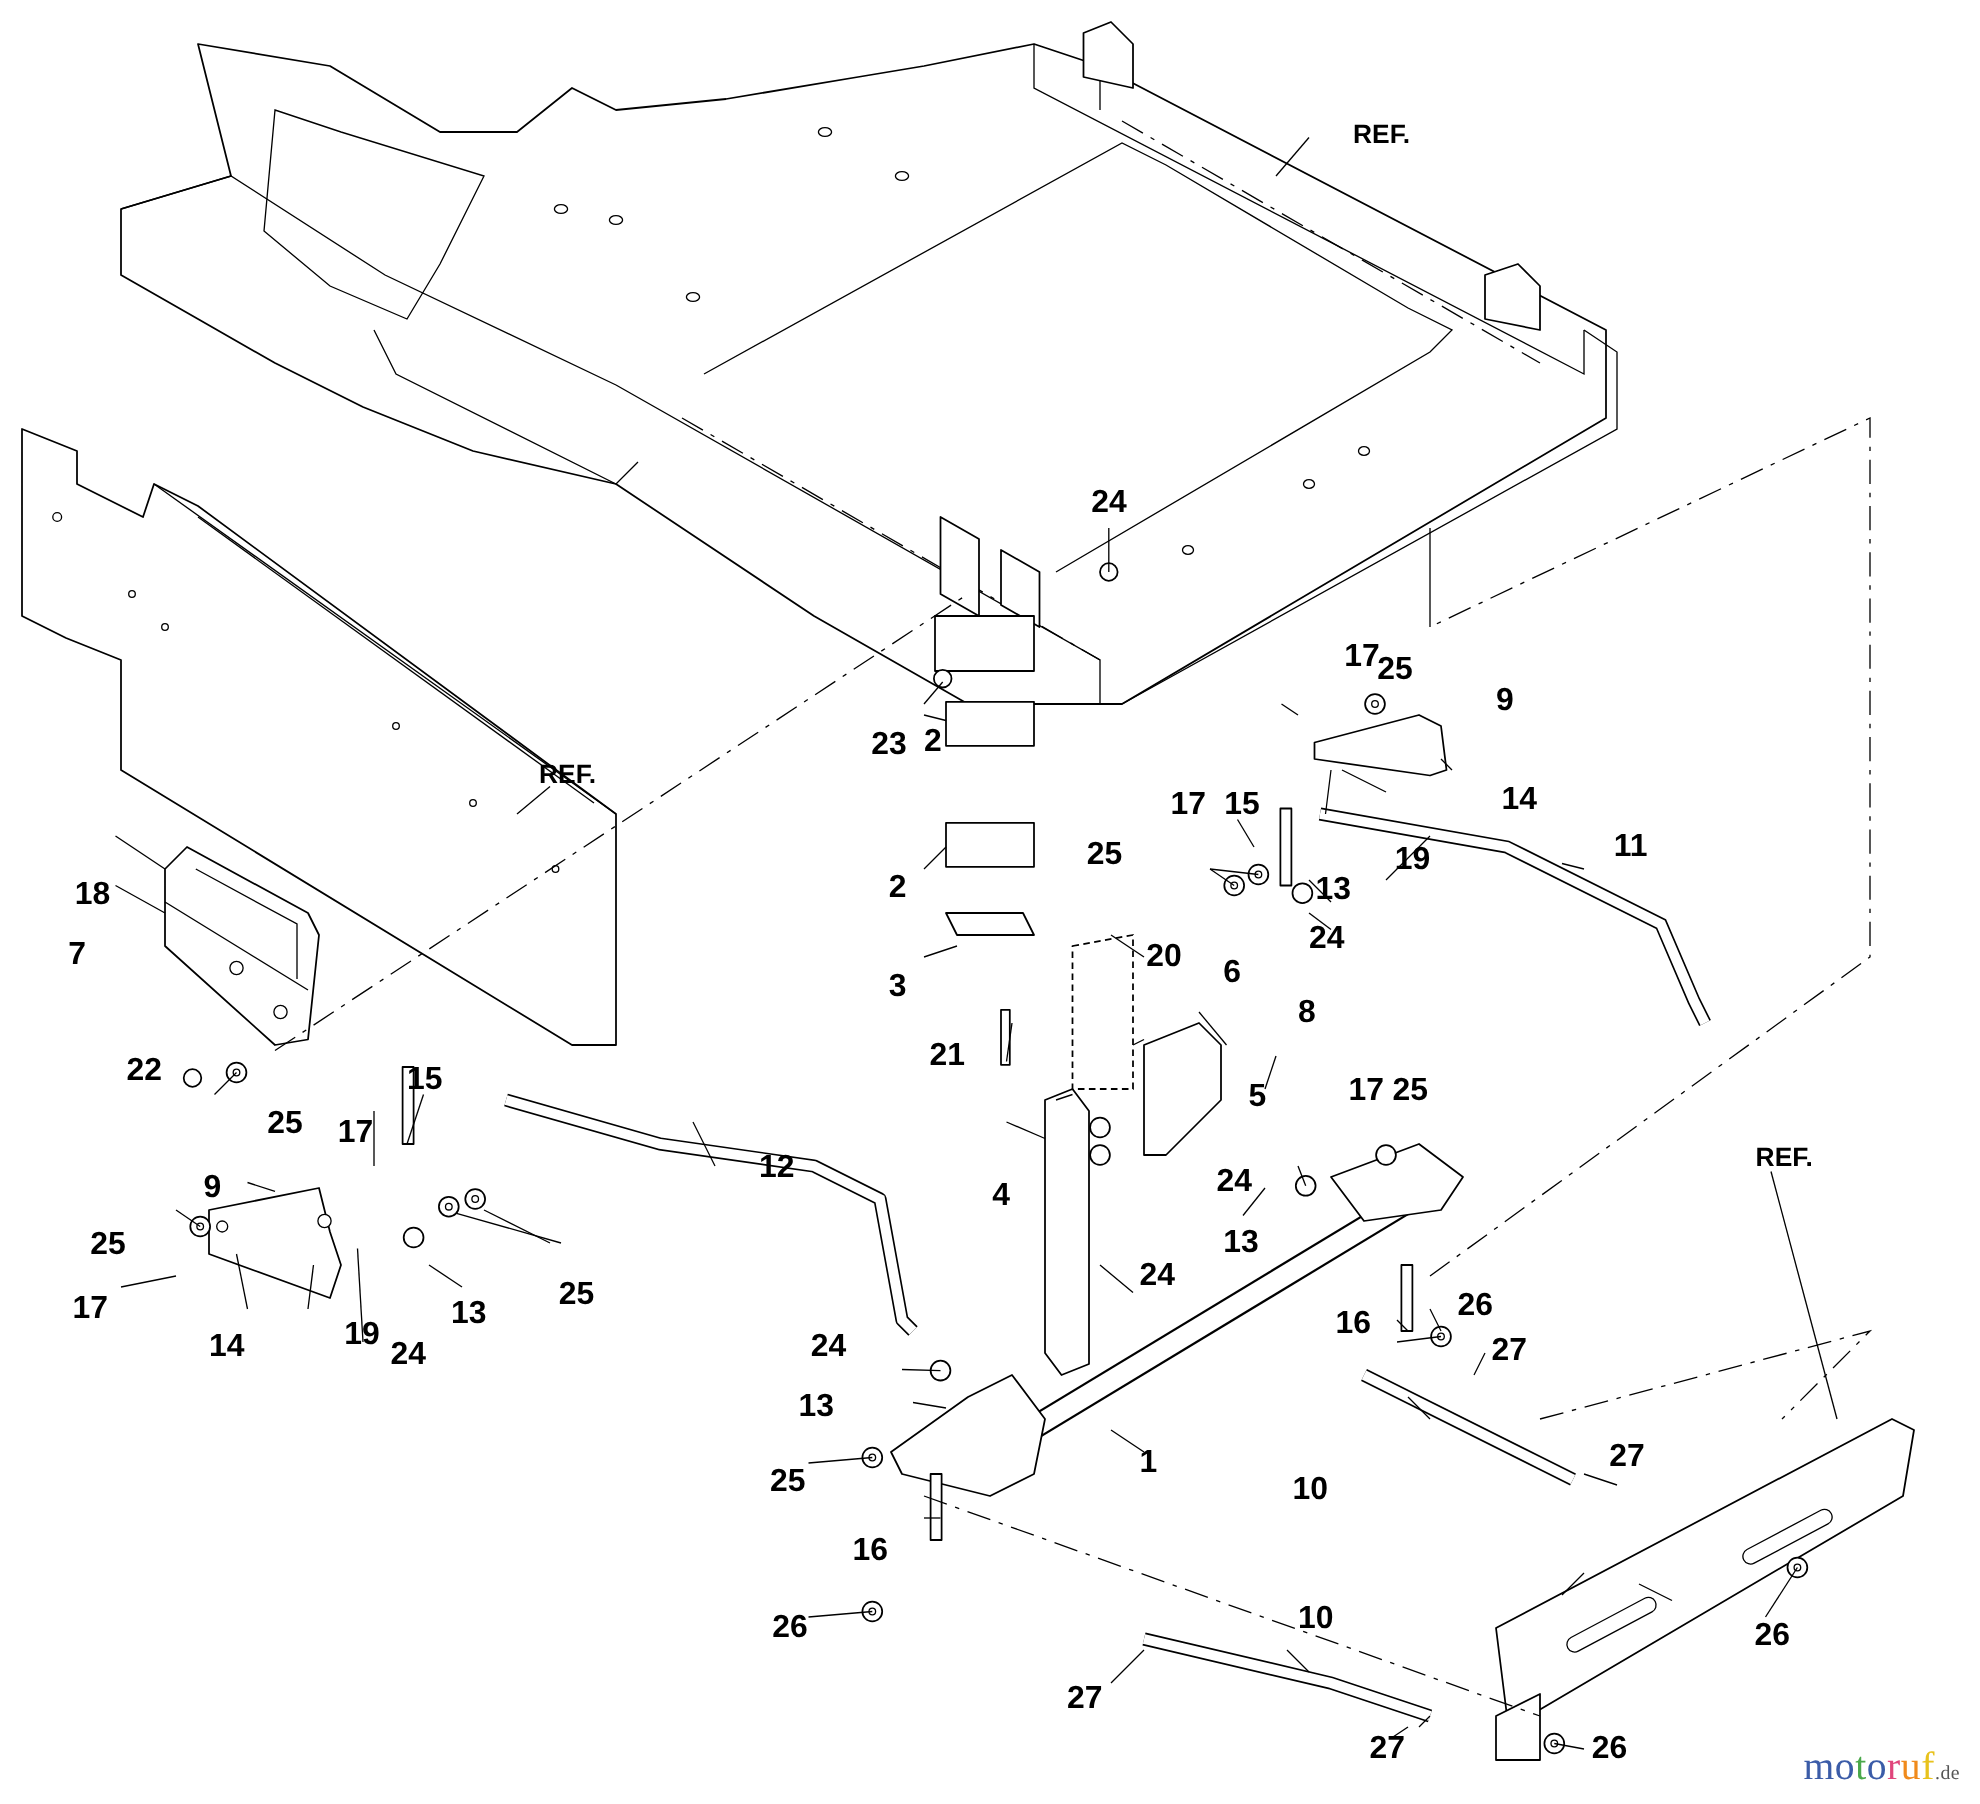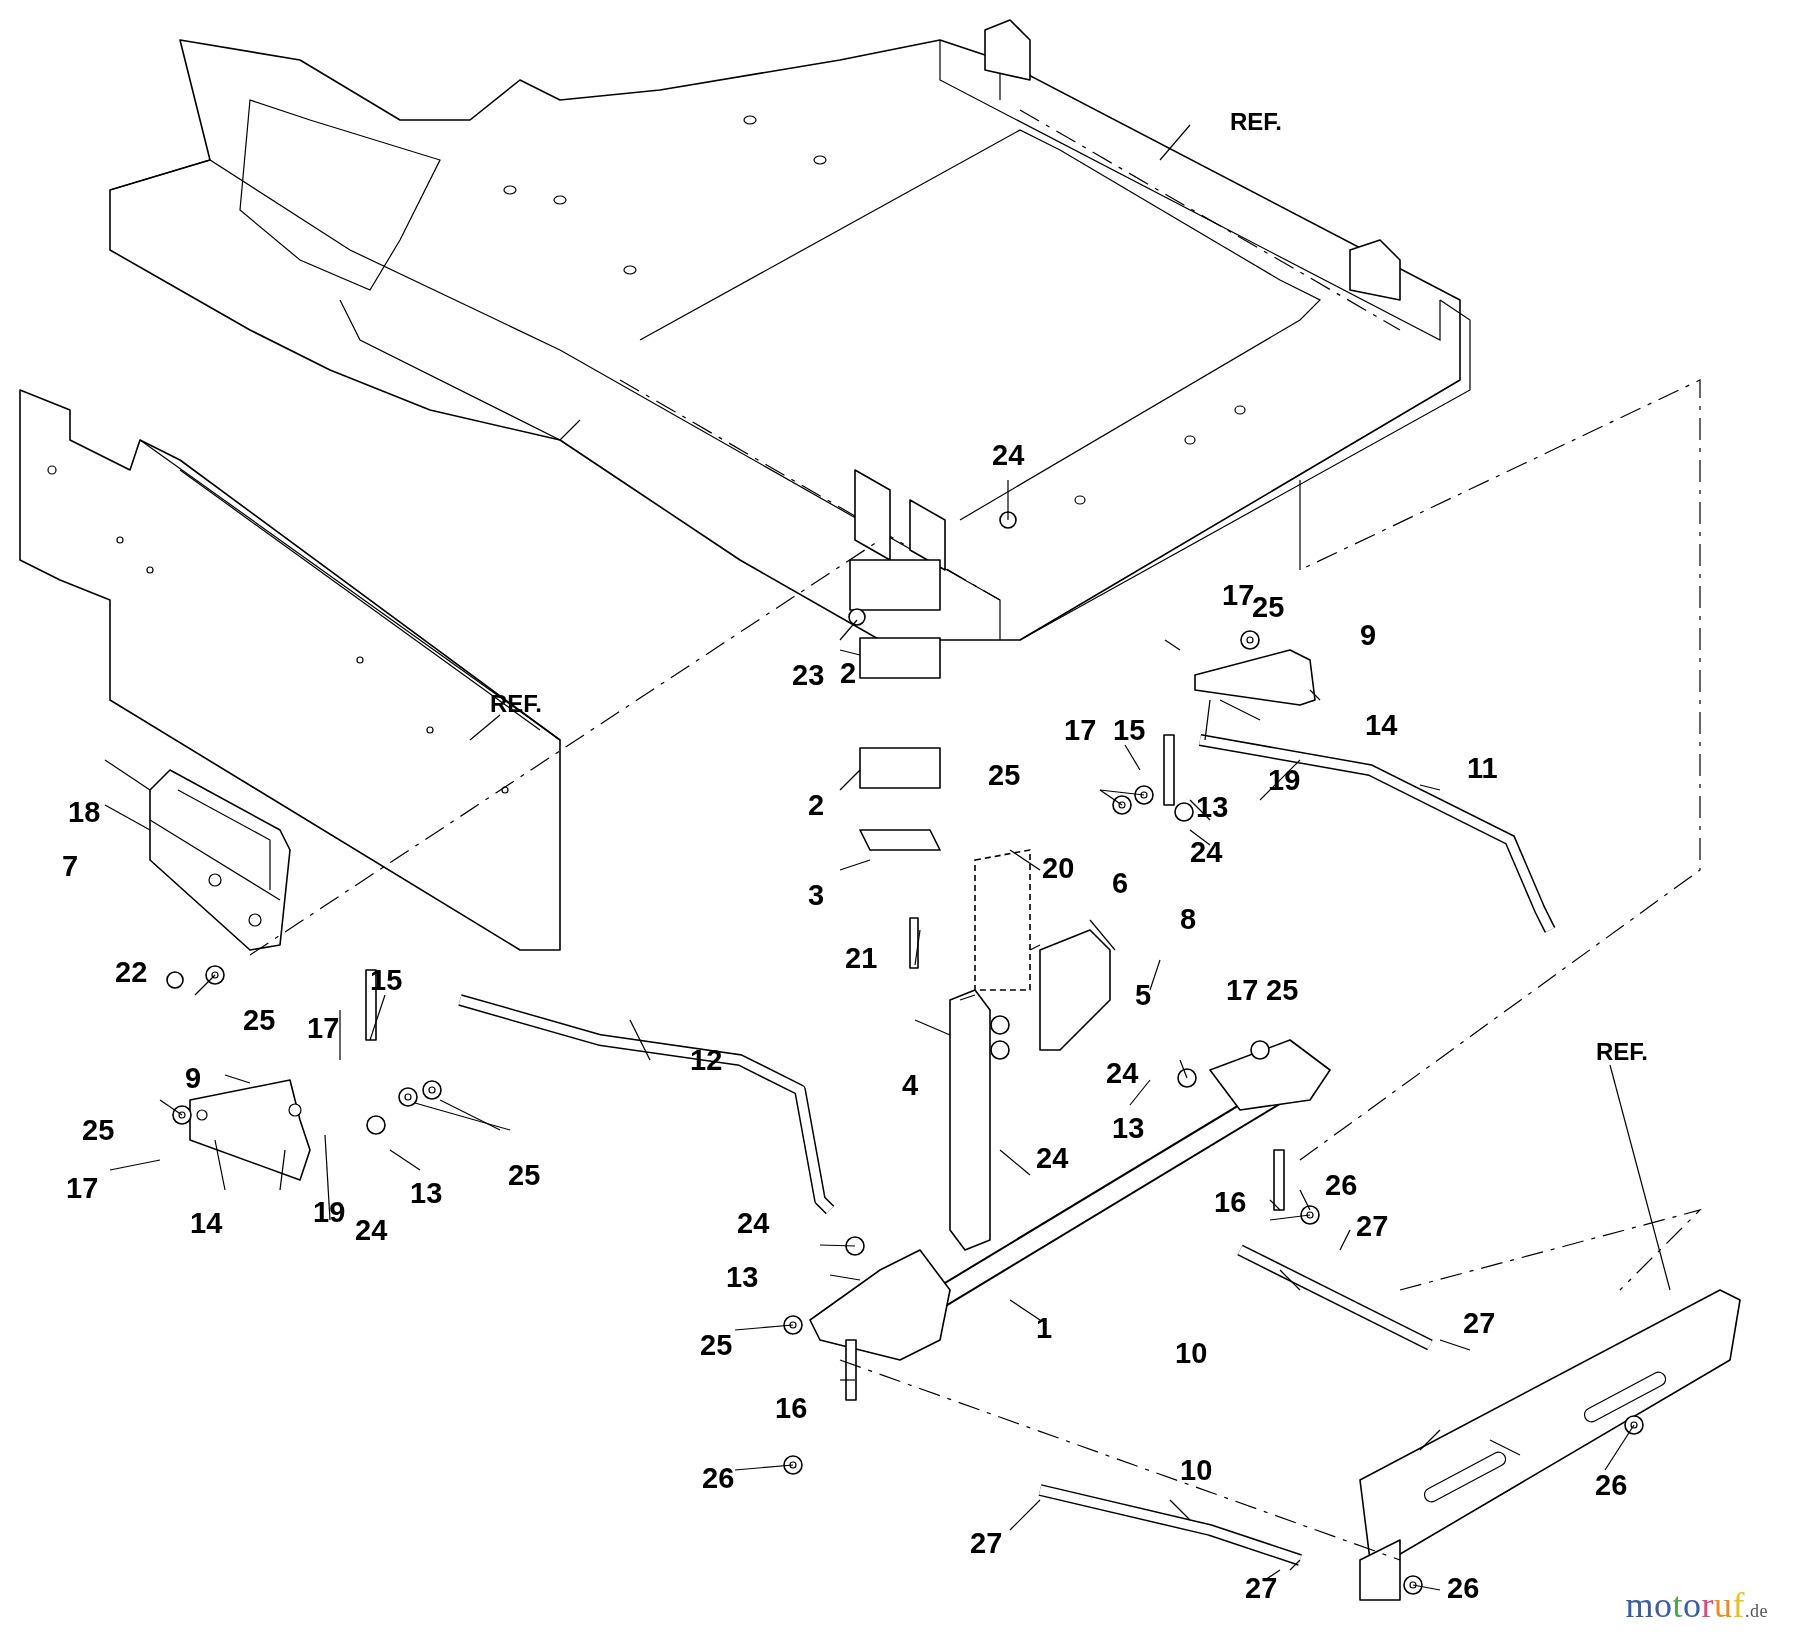--- a/index.html
+++ b/index.html
@@ -5,21 +5,21 @@
   html,body{margin:0;padding:0;background:#ffffff;}
   body{width:1800px;height:1640px;position:relative;overflow:hidden;font-family:"Liberation Sans",sans-serif;}
   #diagram{position:absolute;left:0;top:0;width:1800px;height:1640px;}
   .part{fill:#ffffff;stroke:#000;stroke-width:1.6;stroke-linejoin:round;}
   .thin{fill:none;stroke:#000;stroke-width:1.2;}
   .dash{fill:none;stroke:#000;stroke-width:1.2;stroke-dasharray:22 8 4 8;}
   .leader{fill:none;stroke:#000;stroke-width:1.2;}
   .hole{fill:#fff;stroke:#000;stroke-width:1.2;}
   .lbl{font-family:"Liberation Sans",sans-serif;font-weight:bold;font-size:29px;fill:#000;}
   .ref{font-size:24px;}
-  #wm{position:absolute;right:32px;bottom:14px;font-family:"Liberation Serif",serif;font-size:36px;letter-spacing:0.5px;}
+  #wm{position:absolute;right:18px;bottom:14px;font-family:"Liberation Serif",serif;font-size:36px;letter-spacing:0.5px;}
   #wm .de{font-size:18px;color:#555;}
 </style>
 </head>
 <body>
 
 <svg id="diagram" viewBox="0 0 1800 1640" xmlns="http://www.w3.org/2000/svg">
 
   <g>
     <path class="part" d="M180,40 L300,60 L400,120 L470,120 L520,80 L560,100 L660,90 L780,70 L840,60 L940,40 L1000,60 L1460,300 L1460,380 L1020,640 L880,640 L740,560 L620,480 L560,440 L430,410 L330,370 L250,330 L180,290 L110,250 L110,190 L210,160 Z"></path>
     <path class="thin" d="M110,190 L210,160 L350,250 L560,350"></path>

